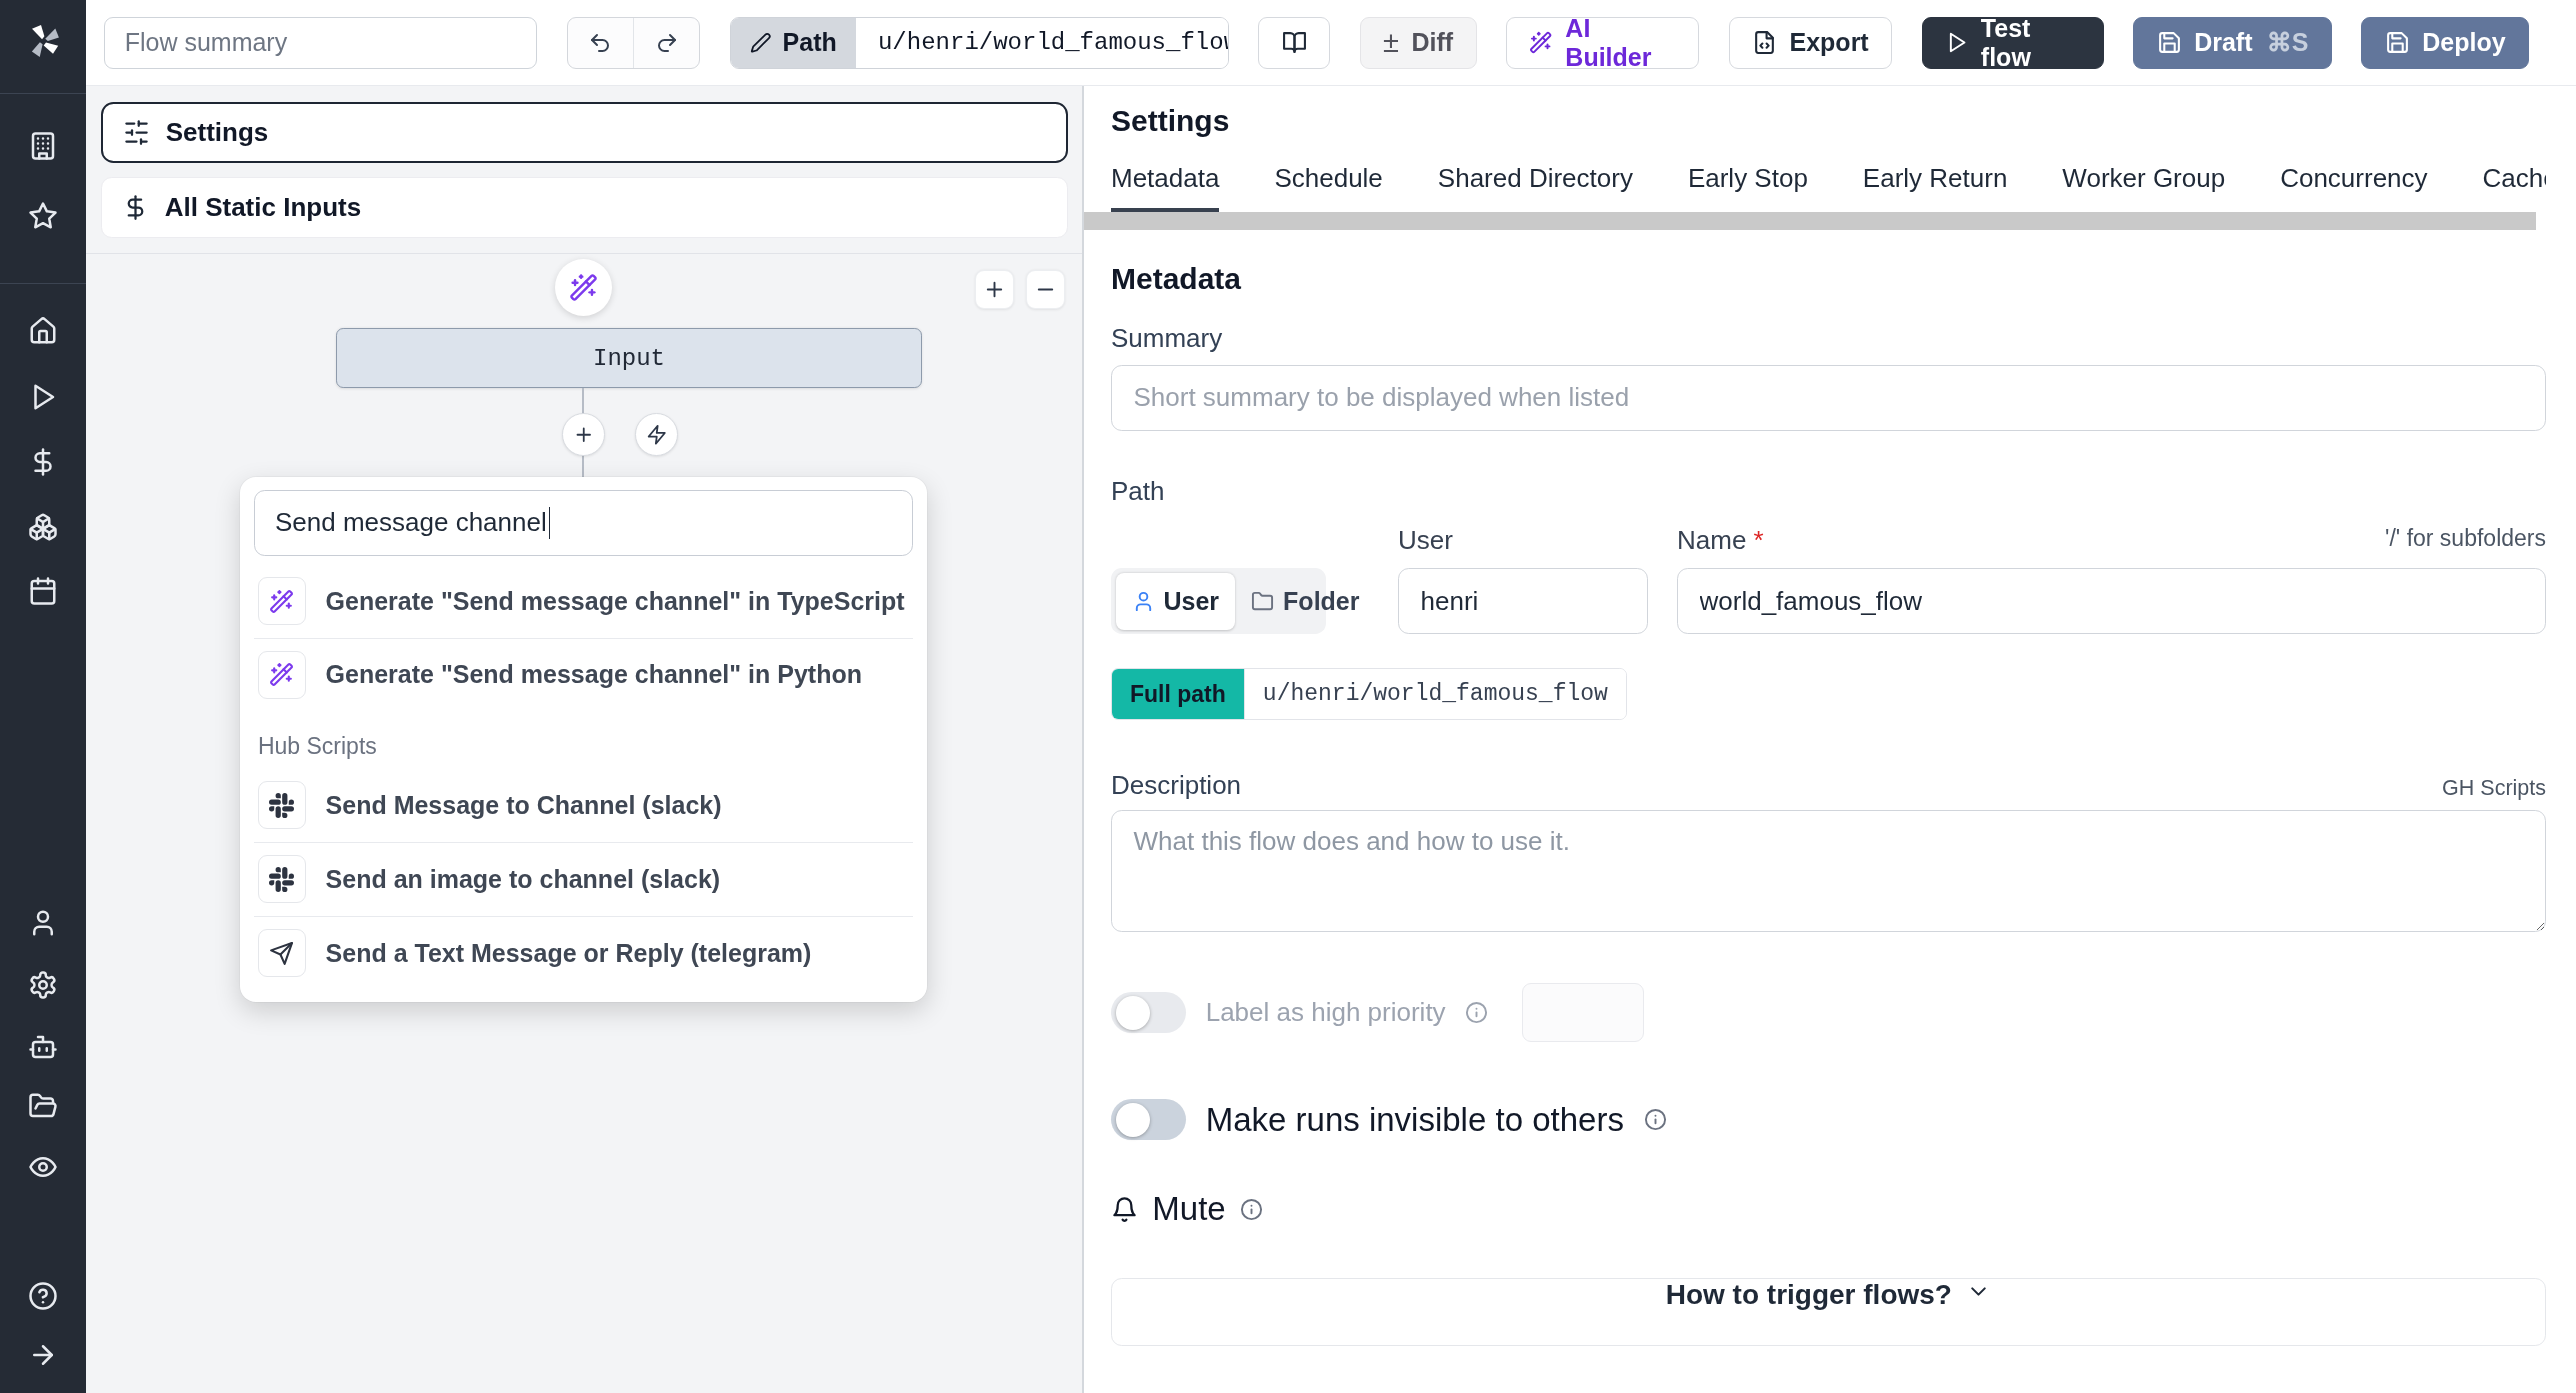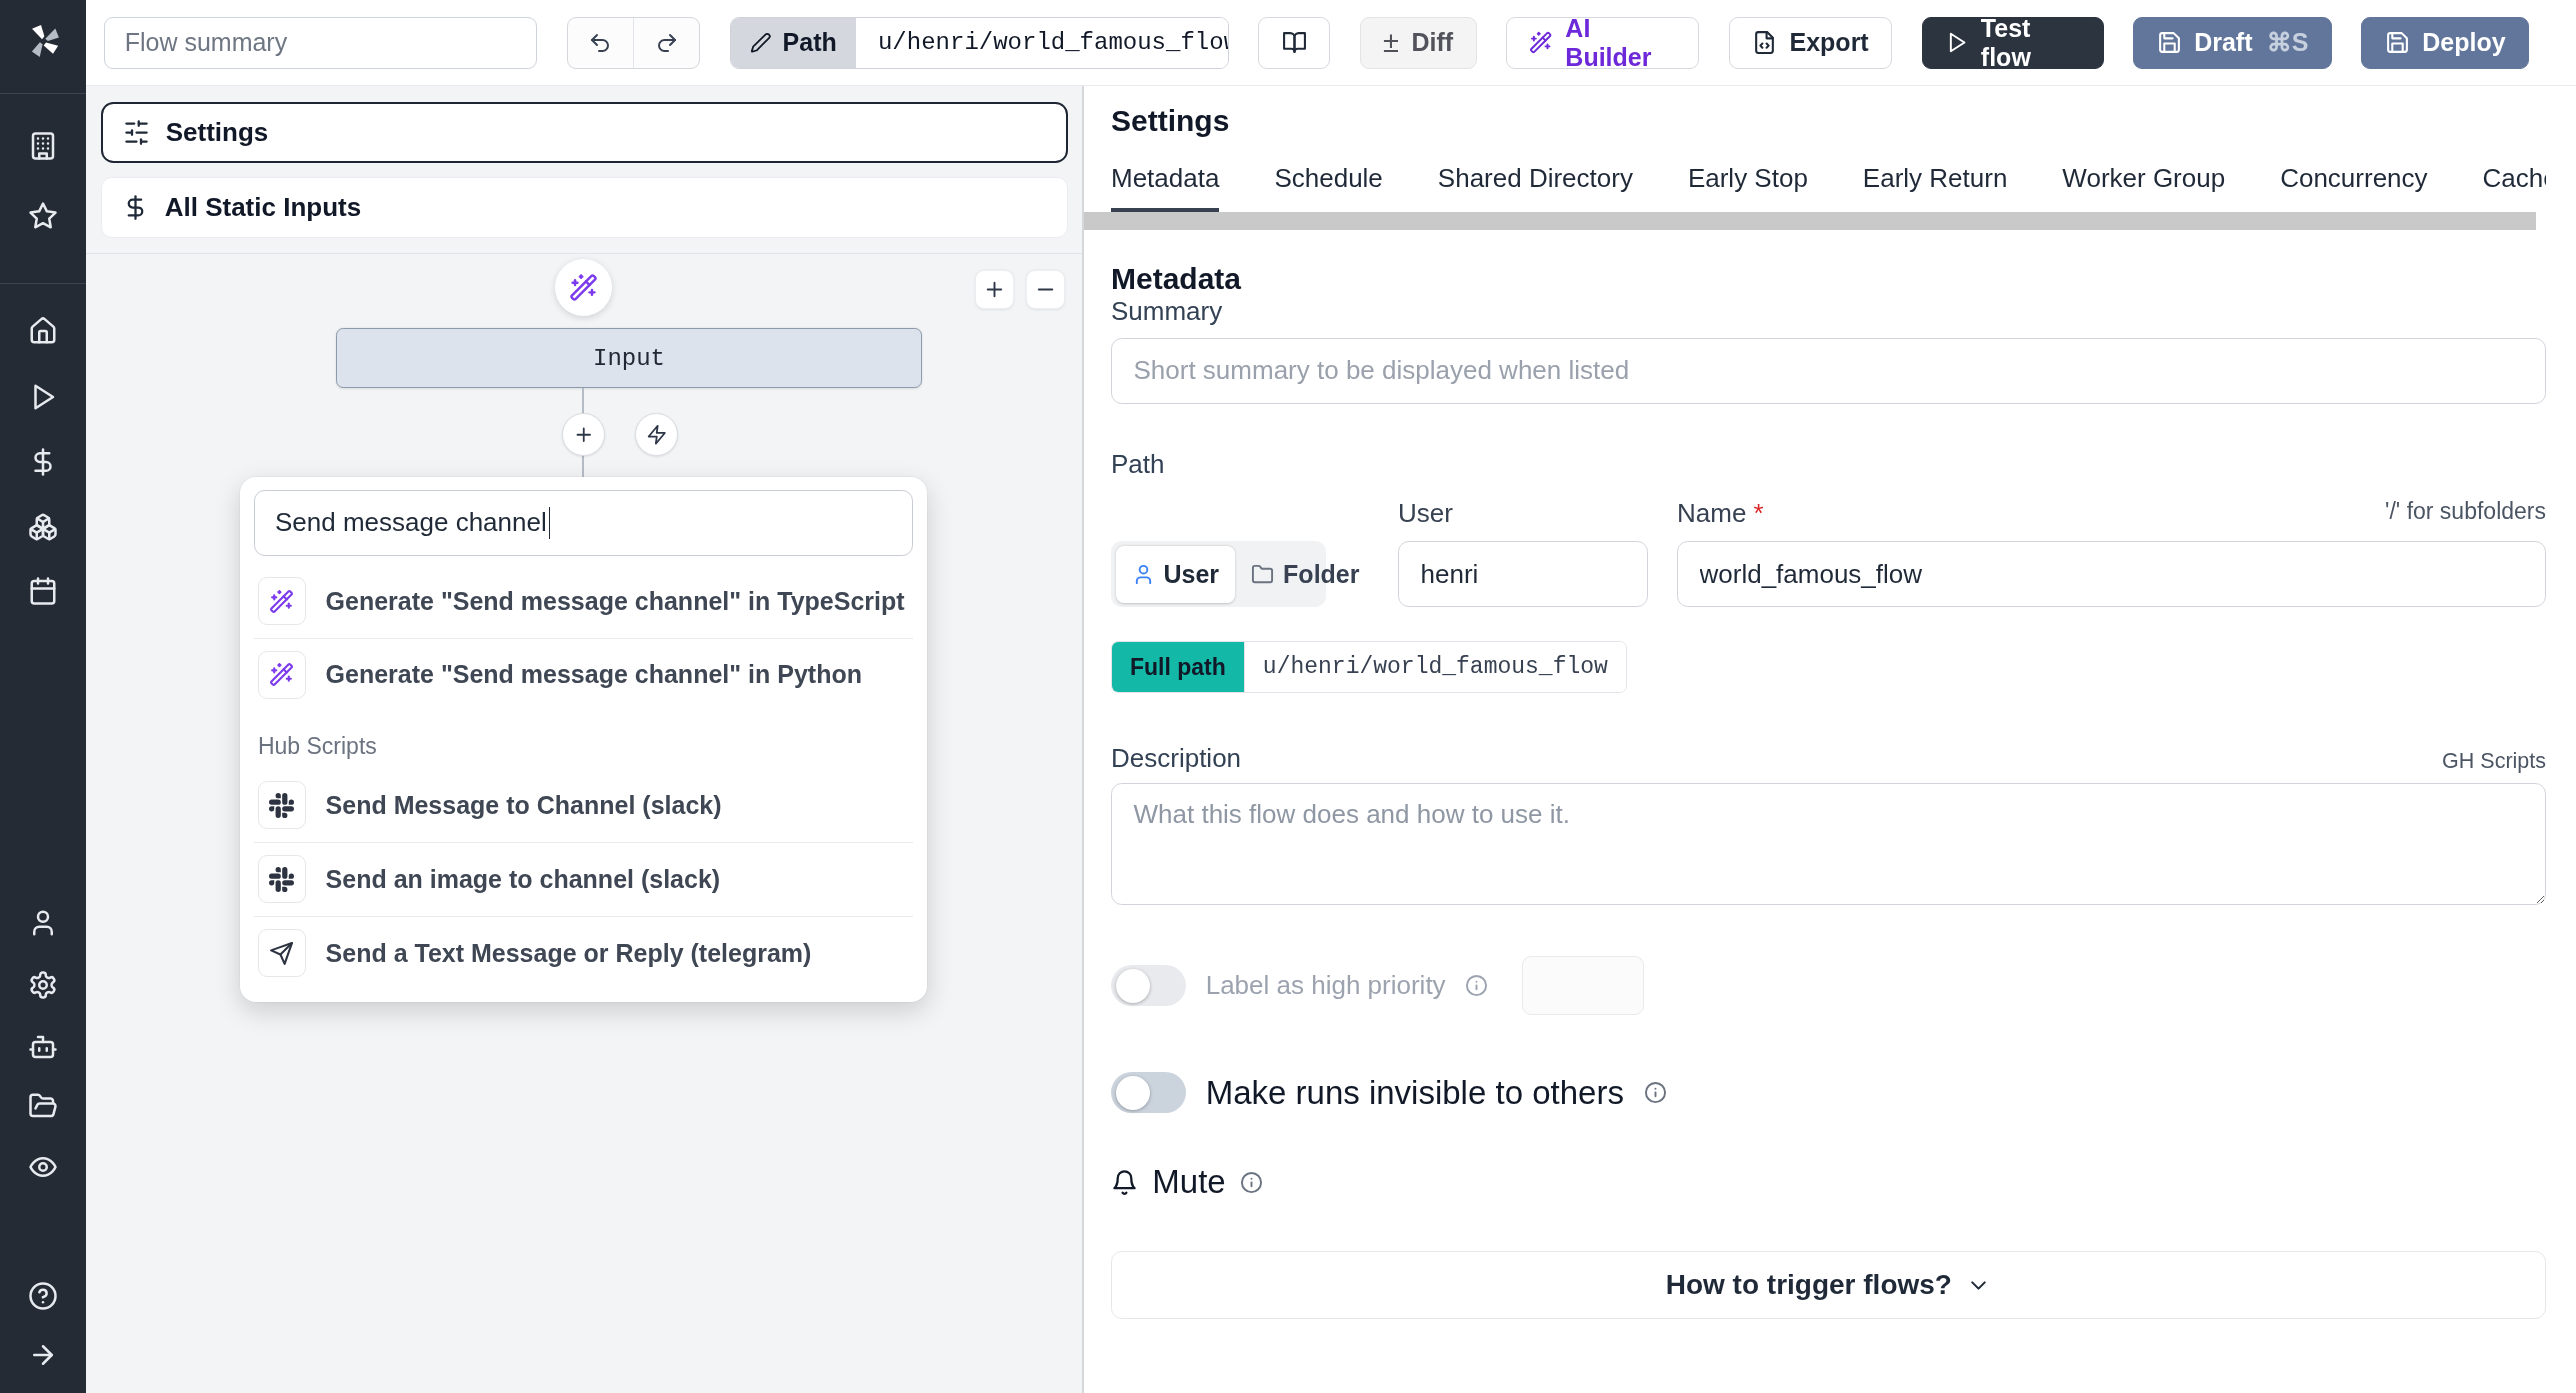--- a/index.html
+++ b/index.html
@@ -91,21 +91,21 @@
   .tabs { display:flex; gap:55px; margin-top:25px; white-space:nowrap; overflow:hidden; }
   .tab { font-size:26px; color:#1f2937; padding-bottom:14.3px; flex:none; }
   .tab.active { border-bottom:4.5px solid #38414f; }
   .hscroll { height:18px; position:relative; margin-top:0; }
   .hscroll .thumb { position:absolute; left:0; top:0; height:100%; width:97.3%; background:#c9c9c9; }
 
   .h2 { font-size:30px; font-weight:700; color:#111827; margin-top:32px; }
   .field-label { font-size:26px; color:#334155; }
   .text-input { width:100%; height:66px; border:0.9px solid #d1d5db; border-radius:10.7px; padding:0 21.5px; font-size:26px; color:#1f2937; font-family:"Liberation Sans",sans-serif; outline:none; background:#fff; }
   .text-input::placeholder { color:#9aa1ac; }
-  .mt-sm { margin-top:10.7px; } .mt-md { } .mt-lg { margin-top:45px; }
+  .mt-sm { margin-top:10.7px; } .mt-md { margin-top:27px; } .mt-lg { margin-top:45px; }
 
   .path-grid { display:flex; align-items:flex-end; margin-top:18px; gap:0; }
   .col-owner { width:215px; margin-right:72px; flex:none; }
   .col-user { width:250px; margin-right:29px; flex:none; }
   .col-name { flex:1; min-width:0; }
   .mini-label { font-size:26px; color:#374151; margin-bottom:12.5px; display:flex; }
   .req { color:#dc2626; margin-left:7.2px; }
   .hint { margin-left:auto; font-size:23px; color:#4b5563; }
   .segmented { display:inline-flex; background:#f1f2f4; border-radius:10.7px; padding:4.5px; height:66px; width:100%; }
   .seg-item { display:flex; align-items:center; justify-content:center; gap:9px; padding:0 16px; font-size:25px; font-weight:600; color:#374151; border-radius:8px; flex:1; }
@@ -125,21 +125,21 @@
 
   .toggle-row { display:flex; align-items:center; gap:19.7px; }
   .t-label-disabled { font-size:26px; color:#9ca3af; }
   .t-label { font-size:33px; font-weight:400; color:#111827; }
   .info-ic { width:23px; height:23px; color:#6b7280; flex:none; }
   .info-ic.light { color:#9ca3af; }
   .disabled-box { width:122px; height:59px; background:#fbfbfc; border:0.9px solid #e9eaee; border-radius:9px; margin-left:14.3px; }
   .mute-row { display:flex; align-items:center; gap:14.3px; margin-top:50px; }
   .mute-row svg.bell { width:27px; height:27px; color:#111827; }
 
-  .trigger-box { margin-top:50px; height:68px; border:0.9px solid #e5e7eb; border-radius:10.7px; display:flex; align-items:center; justify-content:center; gap:14.3px; font-size:28px; font-weight:600; color:#1f2937; }
+  .trigger-box { margin-top:50px; height:68px; border:0.9px solid #e5e7eb; border-radius:10.7px; display:flex; justify-content:center; gap:14.3px; font-size:28px; font-weight:600; color:#1f2937; }
   .trigger-box svg { width:25px; height:25px; color:#1f2937; }
 </style>
 </head>
 <body>
 
 <div class="app">
 
   <div class="sidebar">
     <div class="logo">
       <svg viewBox="0 0 24 24">

